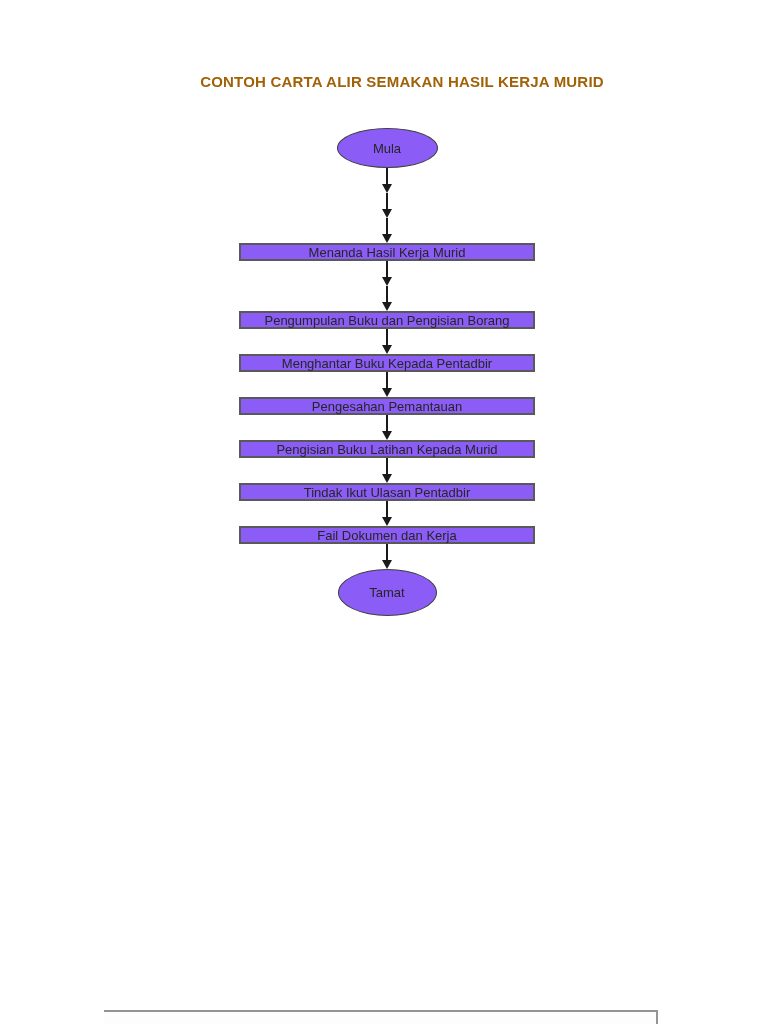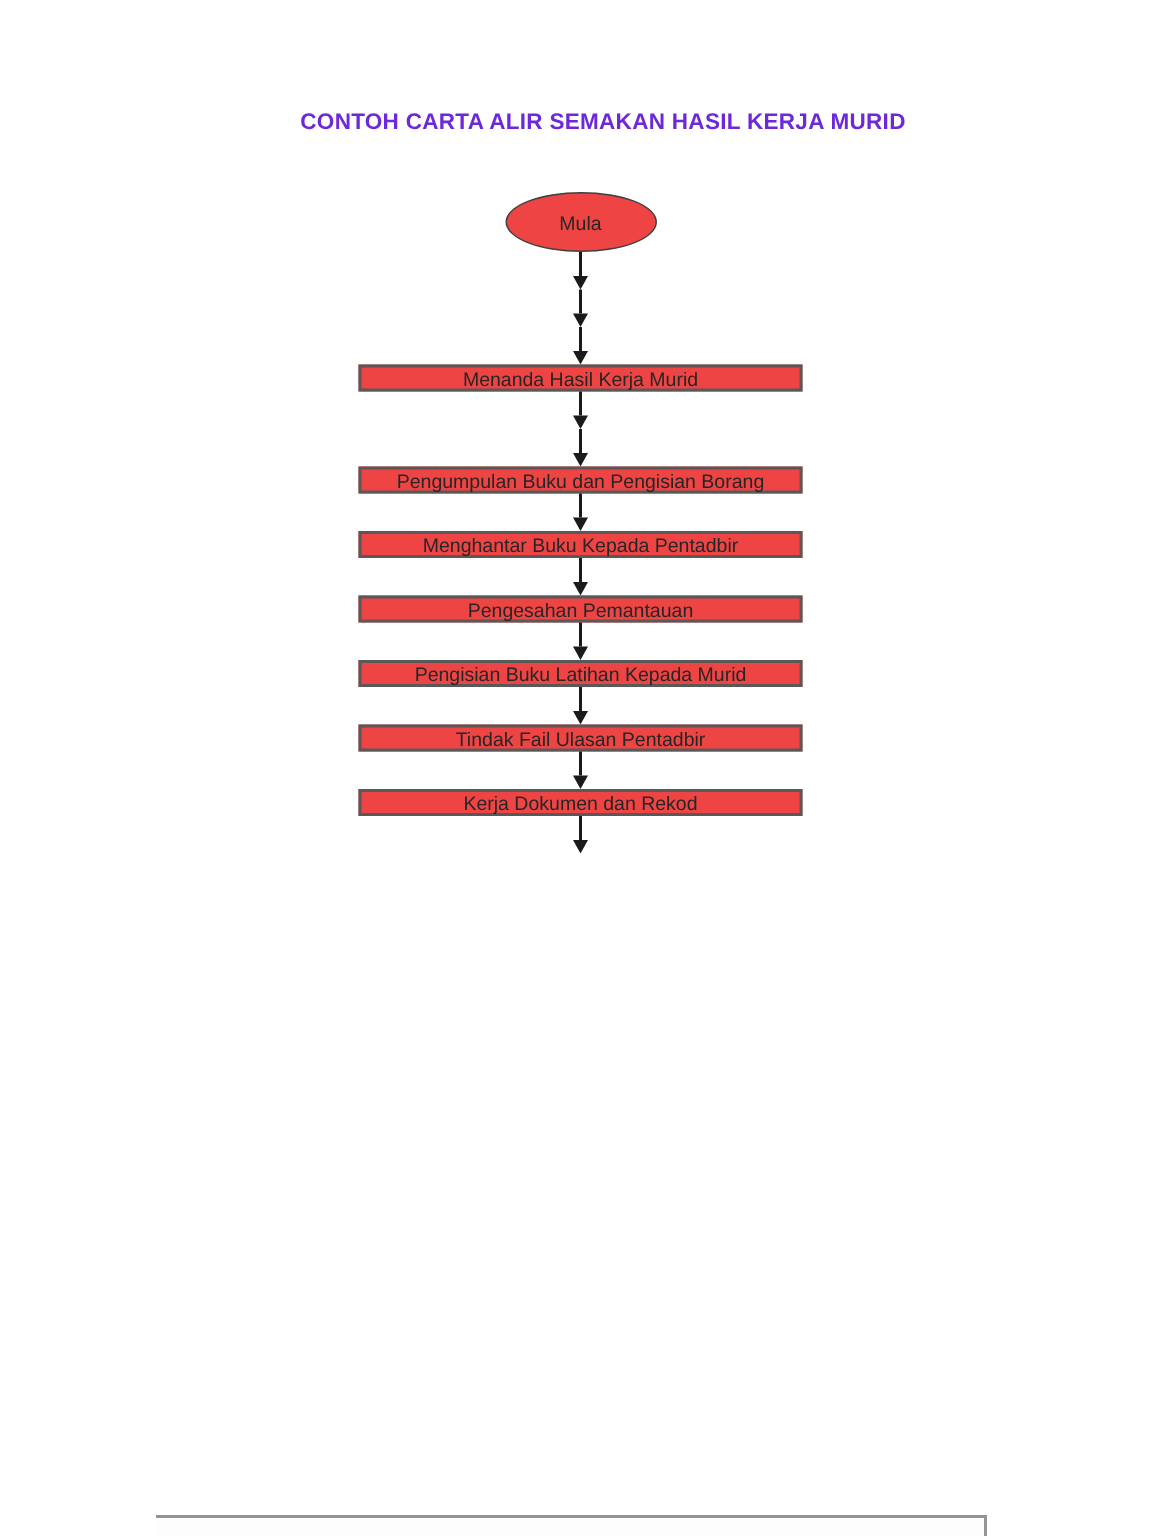--- a/index.html
+++ b/index.html
@@ -21,21 +21,21 @@
     width:768px;height:1024px;
     background:var(--page-bg);
     overflow:hidden;
   }
   .page-title{
     position:absolute;
     top:73px;left:36px;right:0;
     text-align:center;
     font-size:15px;
     font-weight:bold;
-    color:#6d28d9;
+    color:#a16207;
     letter-spacing:.2px;
     white-space:nowrap;
   }
   .flow{
     position:absolute;
     top:128px;left:239px;
     width:296px;
     display:flex;
     flex-direction:column;
     align-items:center;
@@ -43,21 +43,21 @@
   .node{
     display:flex;
     align-items:center;
     justify-content:center;
     text-align:center;
     color:var(--text);
     font-size:13px;
     line-height:19px;
     white-space:pre-line;
     box-sizing:border-box;
-    background:#ef4444;
+    background:#8b5cf6;
   }
   .terminal{
     border:1.5px solid var(--oval-border);
     border-radius:50%;
   }
   .terminal.start{width:101px;height:40px;}
   .terminal.end{width:99px;height:47px;}
   .process{
     width:296px;
     border:2px solid var(--box-border);
@@ -152,32 +152,33 @@
         <div class="arrow-head"></div>
       </div>
 
     <div class="node process one">Pengisian Buku Latihan Kepada Murid</div>
 
     <div class="arrow">
         <div class="arrow-line"></div>
         <div class="arrow-head"></div>
       </div>
 
-    <div class="node process one">Tindak Fail Ulasan Pentadbir</div>
+    <div class="node process one">Tindak Ikut Ulasan Pentadbir</div>
 
     <div class="arrow">
         <div class="arrow-line"></div>
         <div class="arrow-head"></div>
       </div>
 
-    <div class="node process one">Kerja Dokumen dan Rekod</div>
+    <div class="node process one">Fail Dokumen dan Kerja</div>
 
     <div class="arrow">
         <div class="arrow-line"></div>
         <div class="arrow-head"></div>
       </div>
 
+    <div class="node terminal end">Tamat</div>
 
   </div>
 
   <div class="next-block-frame"></div>
 
 </div>
 
 </body></html>

